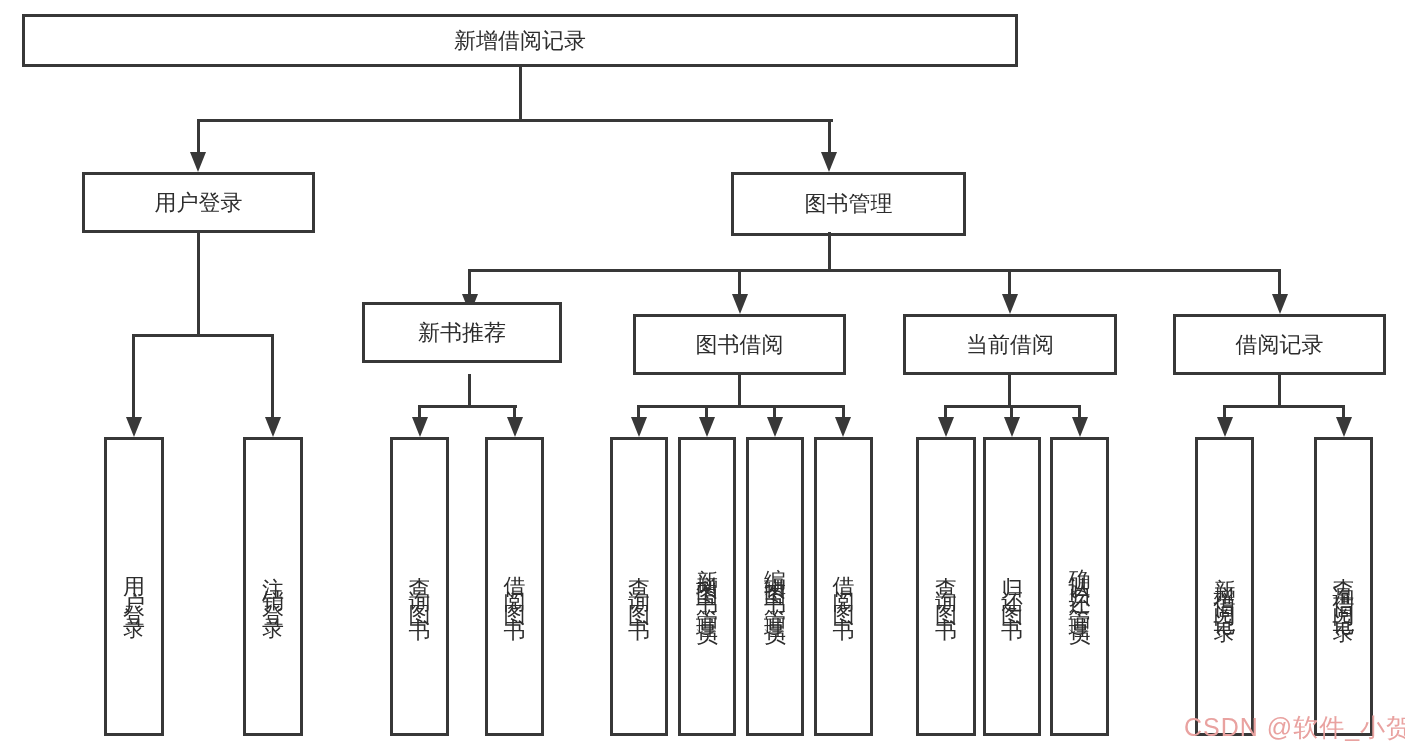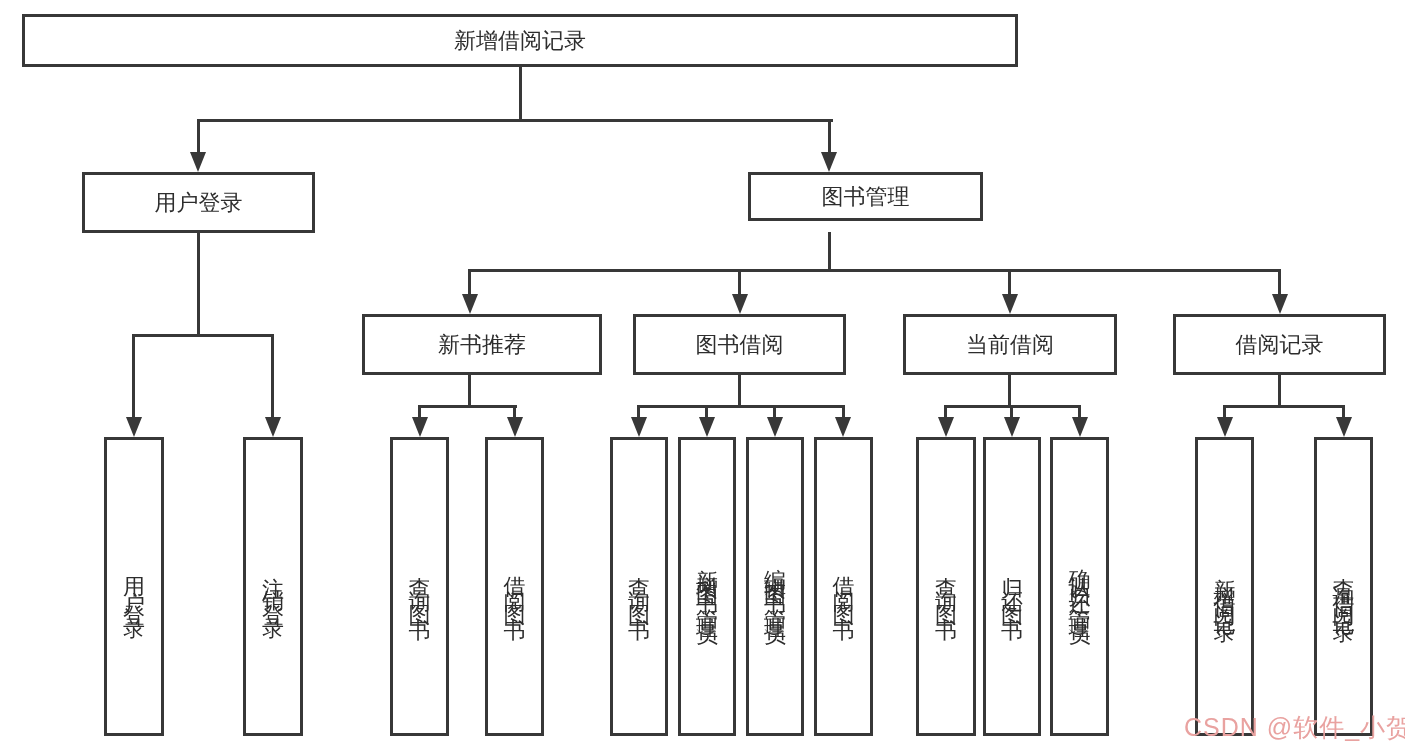--- a/index.html
+++ b/index.html
@@ -45,21 +45,21 @@
   <div class="vline" style="left:519px;top:66px;height:55px"></div>
   <div class="hline" style="left:197px;top:119px;width:636px"></div>
   <div class="vline" style="left:197px;top:119px;height:36px"></div>
   <div class="arrow" style="left:190px;top:152px"></div>
   <div class="vline" style="left:828px;top:119px;height:36px"></div>
   <div class="arrow" style="left:821px;top:152px"></div>
 
   <div class="box" style="left:82px;top:172px;width:233px;height:61px">
     <span>用户登录</span>
   </div>
-  <div class="box" style="left:748px;top:172px;width:235px;height:49px">
+  <div class="box" style="left:731px;top:172px;width:235px;height:64px">
     <span>图书管理</span>
   </div>
 
   <div class="vline" style="left:197px;top:232px;height:105px"></div>
   <div class="hline" style="left:132px;top:334px;width:142px"></div>
   <div class="vline" style="left:132px;top:334px;height:86px"></div>
   <div class="arrow" style="left:126px;top:417px"></div>
   <div class="vline" style="left:271px;top:334px;height:86px"></div>
   <div class="arrow" style="left:265px;top:417px"></div>
 
@@ -67,21 +67,21 @@
   <div class="hline" style="left:468px;top:269px;width:813px"></div>
   <div class="vline" style="left:468px;top:269px;height:28px"></div>
   <div class="arrow" style="left:462px;top:294px"></div>
   <div class="vline" style="left:738px;top:269px;height:28px"></div>
   <div class="arrow" style="left:732px;top:294px"></div>
   <div class="vline" style="left:1008px;top:269px;height:28px"></div>
   <div class="arrow" style="left:1002px;top:294px"></div>
   <div class="vline" style="left:1278px;top:269px;height:28px"></div>
   <div class="arrow" style="left:1272px;top:294px"></div>
 
-  <div class="box" style="left:362px;top:314px;width:240px;height:61px">
+  <div class="box" style="left:362px;top:302px;width:200px;height:61px">
     <span>新书推荐</span>
   </div>
   <div class="box" style="left:903px;top:314px;width:214px;height:61px">
     <span>当前借阅</span>
   </div>
   <div class="box" style="left:633px;top:314px;width:213px;height:61px">
     <span>图书借阅</span>
   </div>
   <div class="box" style="left:1173px;top:314px;width:213px;height:61px">
     <span>借阅记录</span>

